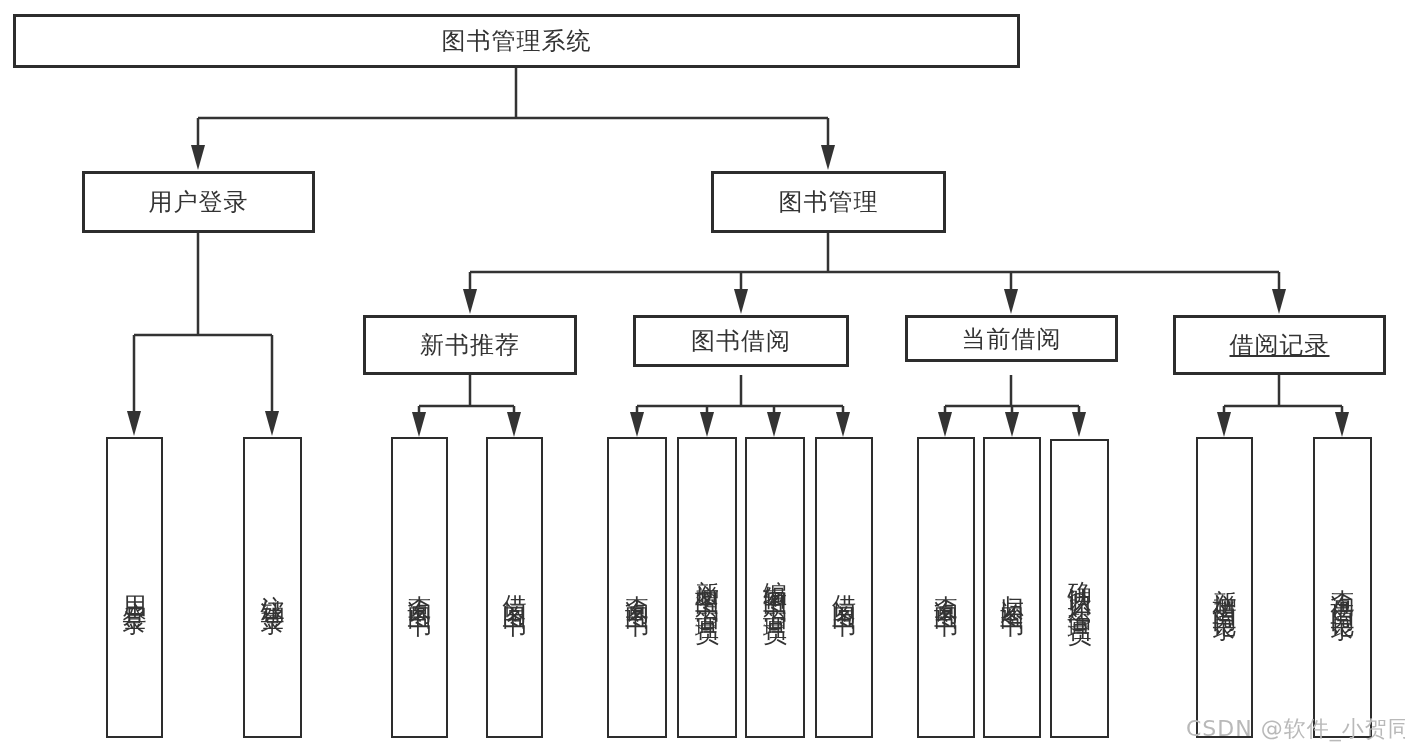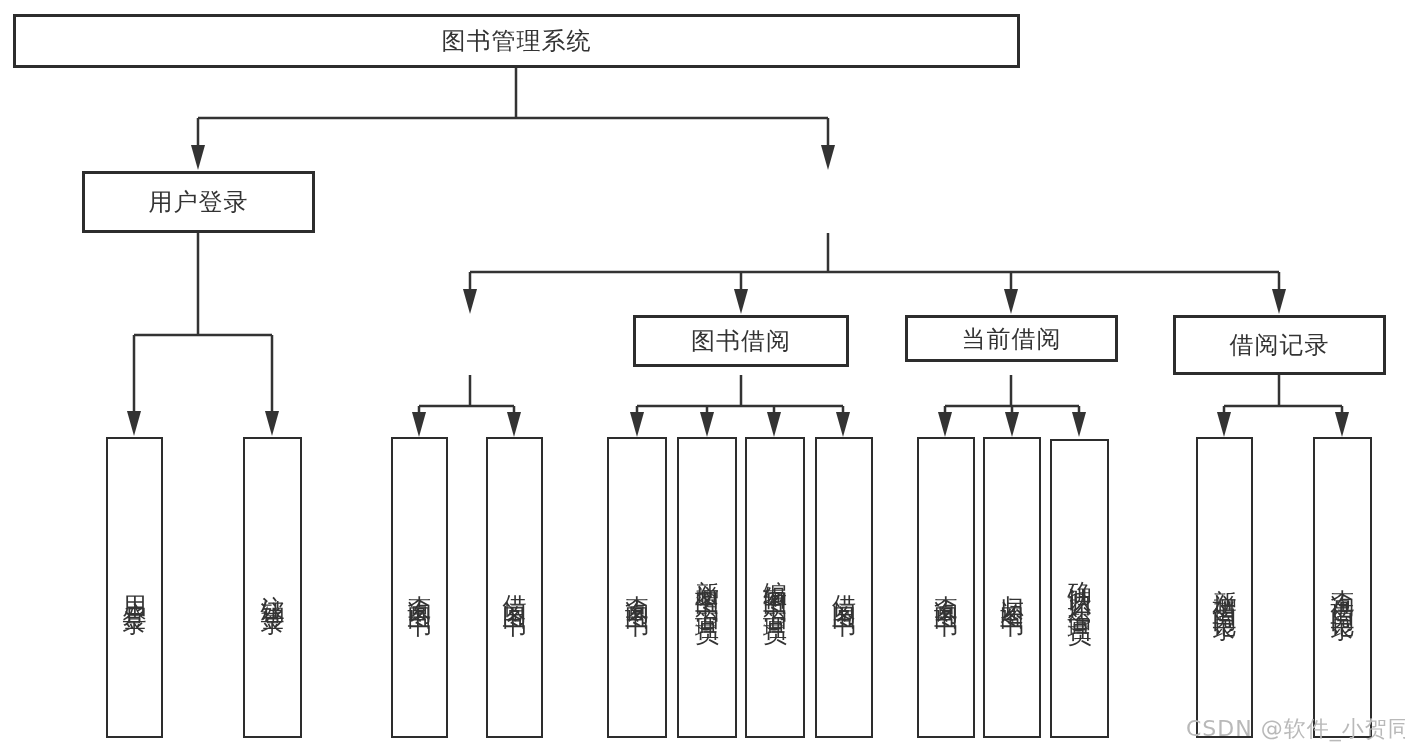--- a/index.html
+++ b/index.html
@@ -106,28 +106,34 @@
     </g>
   </svg>
 
   <div class="box hbox" style="left:13px; top:14px; width:1007px; height:54px;">
     <span>图书管理系统</span>
   </div>
 
   <div class="box hbox" style="left:82px; top:171px; width:233px; height:62px;">
     <span>用户登录</span>
   </div>
+  <div class="box hbox" style="left:711px; top:171px; width:235px; height:62px;">
+    <span>图书管理</span>
+  </div>
 
+  <div class="box hbox" style="left:363px; top:315px; width:214px; height:60px;">
+    <span>新书推荐</span>
+  </div>
   <div class="box hbox" style="left:633px; top:315px; width:216px; height:52px;">
     <span>图书借阅</span>
   </div>
   <div class="box hbox" style="left:905px; top:315px; width:213px; height:47px;">
     <span>当前借阅</span>
   </div>
-  <div class="box hbox" style="left:1173px; top:315px; width:213px; height:60px;">
+  <div class="box hbox" style="left:1173px; top:315px; width:213px; height:60px;text-decoration:underline;">
     <span>借阅记录</span>
   </div>
 
   <div class="box vbox" style="left:106px; top:437px; width:57px; height:301px;">
     <span class="vtext">用户登录</span>
   </div>
   <div class="box vbox" style="left:243px; top:437px; width:59px; height:301px;">
     <span class="vtext">注销登录</span>
   </div>
 

